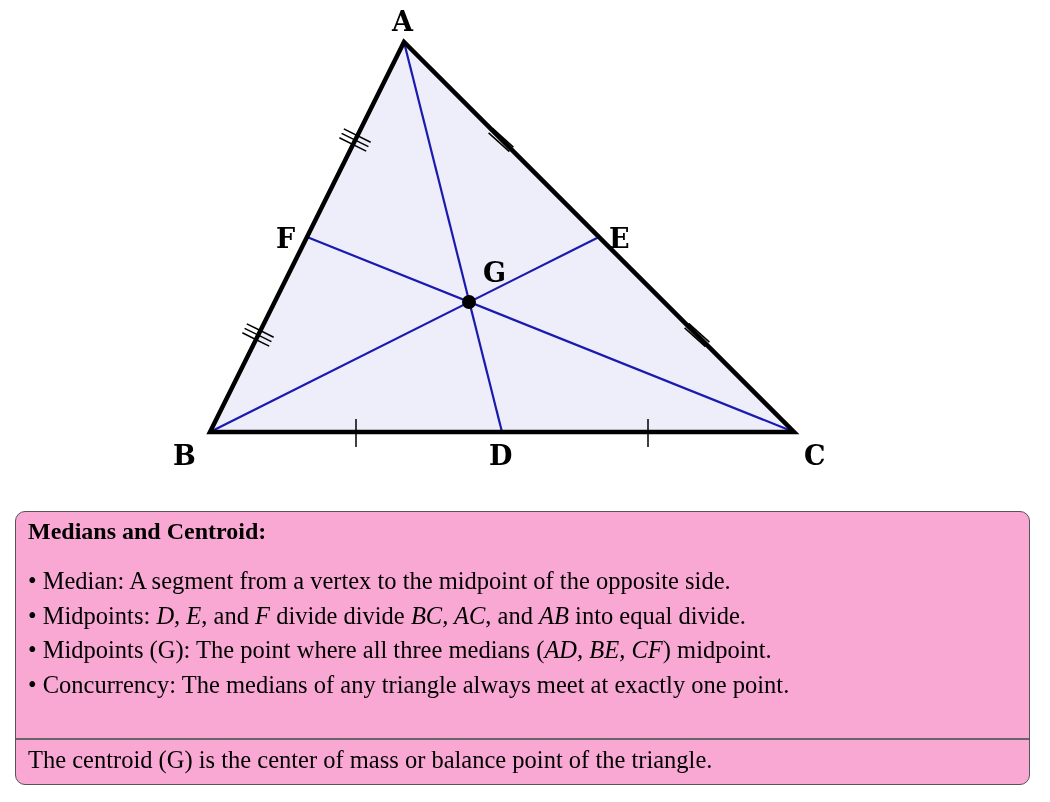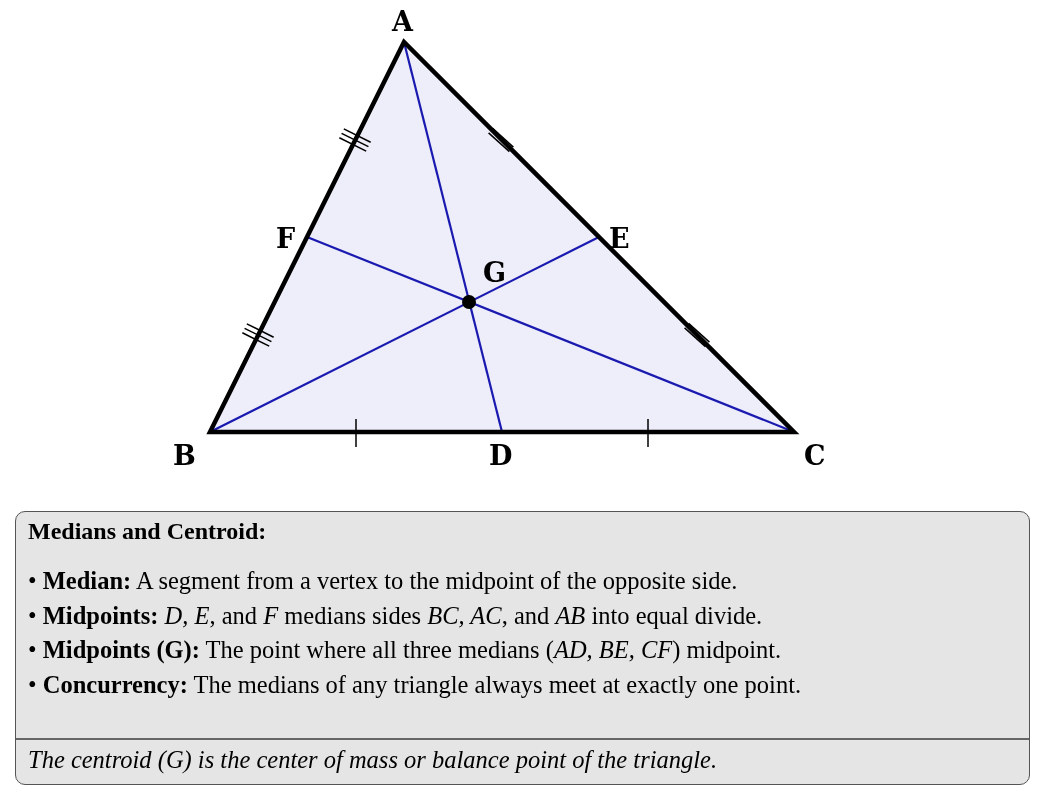--- a/index.html
+++ b/index.html
@@ -1,29 +1,29 @@
 <!DOCTYPE html>
 <html><head>
 <meta charset="utf-8">
 <style>
   html, body { margin:0; padding:0; background:#ffffff; }
   body { width:1050px; height:802px; position:relative; overflow:hidden;
          font-family: "DejaVu Serif", "Liberation Serif", serif; color:#000; }
   #figure { position:absolute; left:0; top:0; width:1050px; height:500px; }
   .vlabel { font-family: "DejaVu Serif", "Liberation Serif", serif; font-weight:bold; font-size:27px; fill:#000; }
   #infobox { position:absolute; left:15px; top:511px; width:1015px; height:274px;
-             border:1.5px solid #555; border-radius:10px; background:#e5e5e5; box-sizing:border-box; }
+             border:1.5px solid #555; border-radius:10px; background:#f9a8d4; box-sizing:border-box; }
   #infobox .title { position:absolute; left:12px; top:6px; font-weight:bold; font-size:24px;
                     font-family: "Liberation Serif", "DejaVu Serif", serif; }
   #infobox .items { position:absolute; left:12px; top:52px; right:10px;
                     font-family: "Liberation Serif", "DejaVu Serif", serif; font-size:24.5px; line-height:34.5px; }
-  .item b { font-weight:bold;margin-top:16px; }
+  .item b { font-weight:normal;margin-top:16px; }
   .item i { font-style:italic;text-align:right; }
   .divider { position:absolute; left:0; right:0; top:226px; height:2px; background:#666; }
-  .footer { position:absolute; left:12px; top:234px; font-style:italic; font-size:24.5px;
+  .footer { position:absolute; left:12px; top:234px; font-size:24.5px;
             font-family: "Liberation Serif", "DejaVu Serif", serif; }
 </style>
 </head>
 <body>
 
 <svg id="figure" width="1050" height="500" viewBox="0 0 1050 500">
 
   <polygon points="404,42 210,432 794,432" fill="#eeeefb" stroke="none"></polygon>
 
   <g stroke="#1a1ab0" stroke-width="2.2" fill="none">
@@ -76,21 +76,21 @@
 
 <div id="infobox">
   <div class="title">Medians and Centroid:</div>
   <div class="items">
     <div class="item">
       <span>• </span><b>Median:</b>
       <span>A segment from a vertex to the midpoint of the opposite side.</span>
     </div>
     <div class="item">
       <span>• </span><b>Midpoints:</b>
-      <i>D, E</i><span>, and </span><i>F</i><span> medians sides </span><i>BC, AC</i><span>, and </span><i>AB</i><span> into equal divide.</span>
+      <i>D, E</i><span>, and </span><i>F</i><span> divide divide </span><i>BC, AC</i><span>, and </span><i>AB</i><span> into equal divide.</span>
     </div>
     <div class="item">
       <span>• </span><b>Midpoints (G):</b>
       <span>The point where all three medians (</span><i>AD, BE, CF</i><span>) midpoint.</span>
     </div>
     <div class="item">
       <span>• </span><b>Concurrency:</b>
       <span>The medians of any triangle always meet at exactly one point.</span>
     </div>
   </div>

